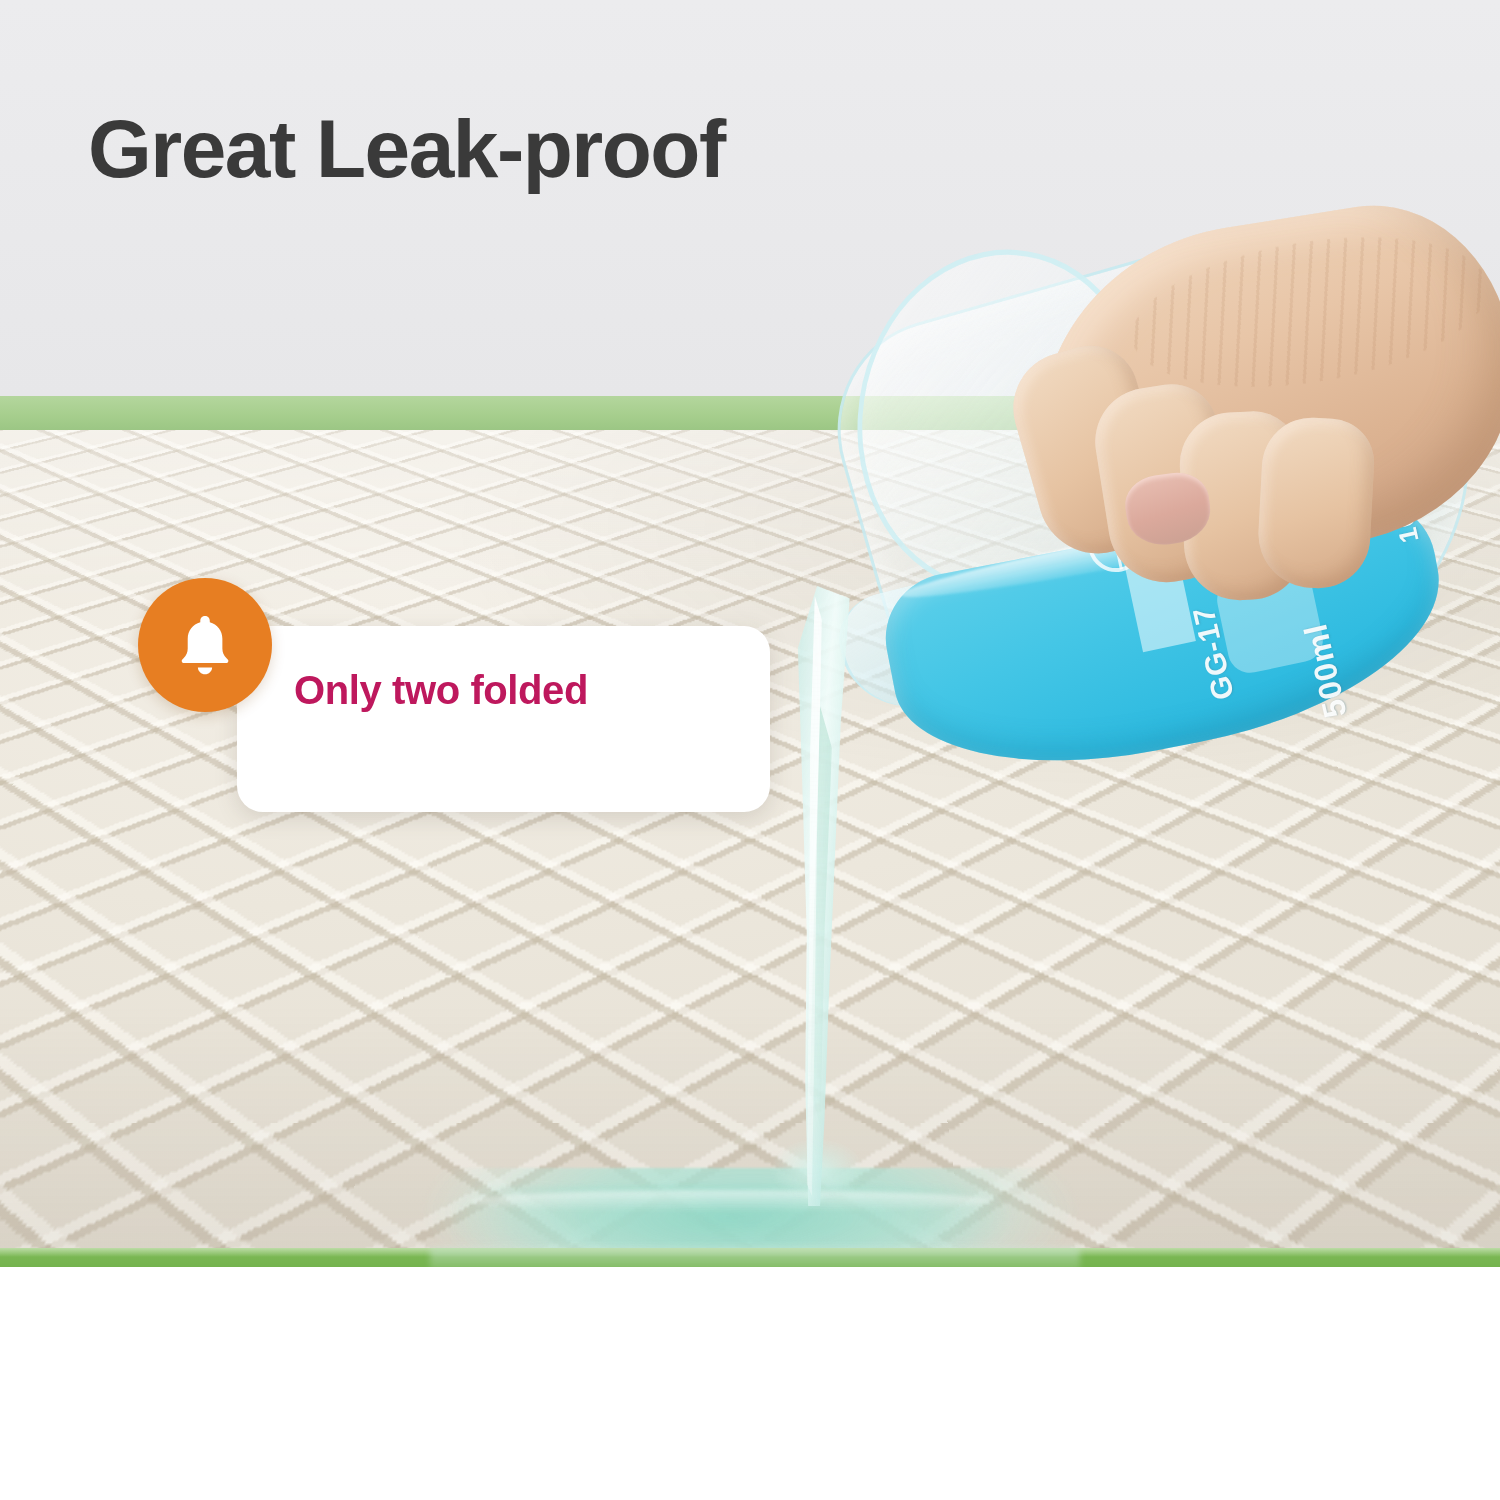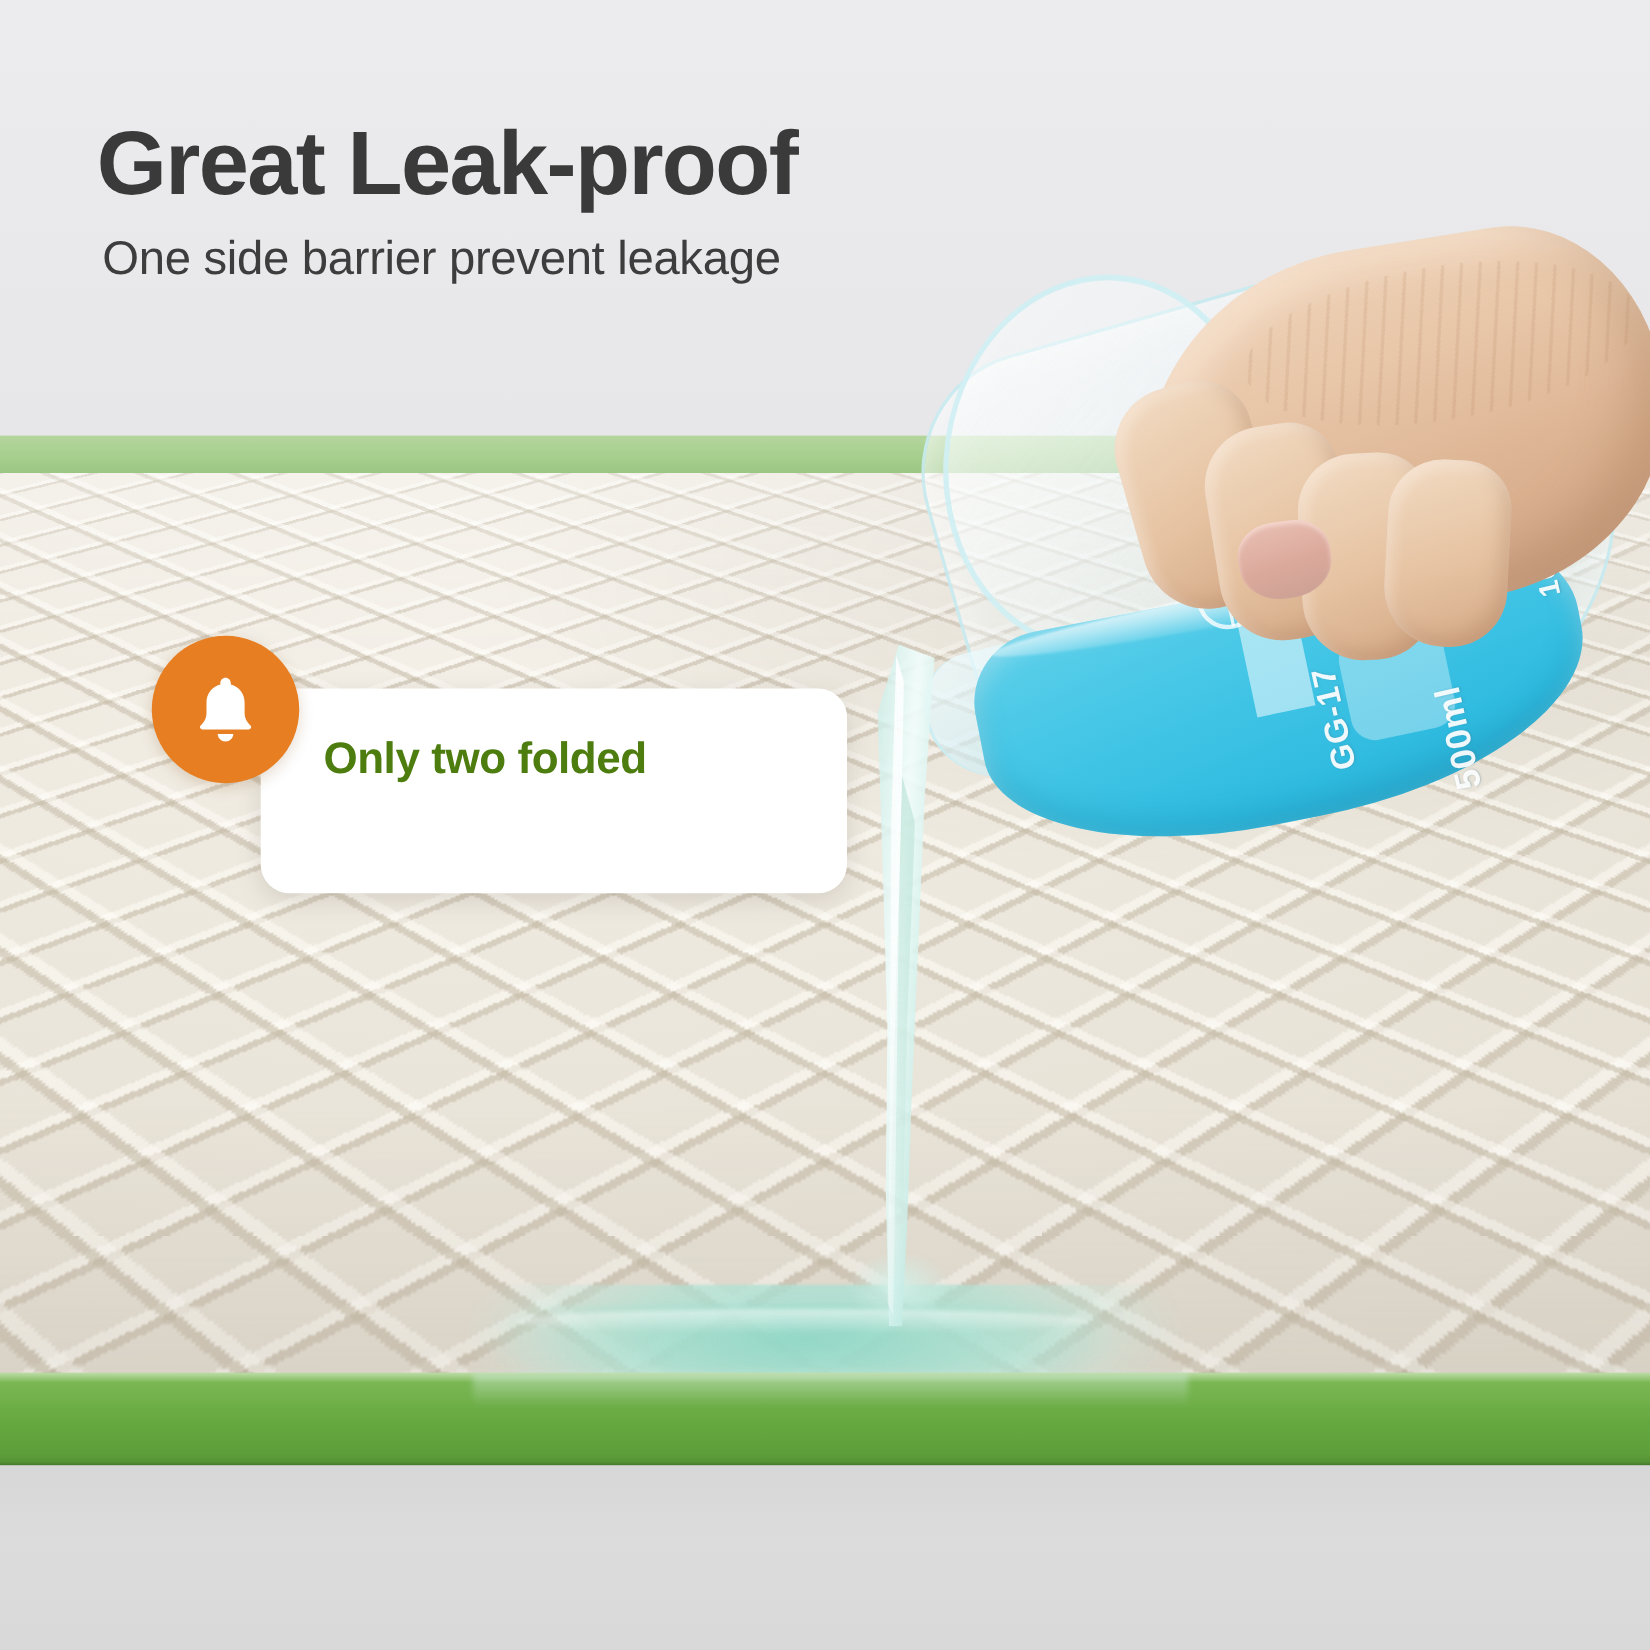--- a/index.html
+++ b/index.html
@@ -1,21 +1,21 @@
 <!DOCTYPE html>
 <html><head>
 <meta charset="utf-8">
 <title>Great Leak-proof</title>
 <style>
   * { margin:0; padding:0; box-sizing:border-box; }
   html,body{ background:#fff; }
 
   .stage{
     position:relative;
-    width:1500px; height:1500px;
+    width:1500px; height:1267px;
     overflow:hidden;
     font-family:"Liberation Sans","DejaVu Sans",sans-serif;
     background:#e9e9ea;
   }
 
   
   .header{
     position:absolute; left:0; top:0; width:1500px; height:396px;
     background:linear-gradient(180deg,#ececee 0%,#e7e7e9 100%);
   }
@@ -117,21 +117,21 @@
 
   
   .callout-card{
     position:absolute; left:237px; top:626px; width:533px; height:186px;
     background:#fff; border-radius:26px;
     box-shadow:0 6px 22px rgba(90,80,65,.17);
   }
   .callout-text{
     position:absolute; left:294px; top:664px; width:470px;
     font-size:40px; font-weight:bold; line-height:1.30;
-    color:#4d7c0f; letter-spacing:-0.4px;
+    color:#be185d; letter-spacing:-0.4px;
   }
   .callout-text .l2{ display:block; }
   .bell-badge{
     position:absolute; left:138px; top:578px; width:134px; height:134px;
     border-radius:50%; background:#e77e22;
     display:flex; align-items:center; justify-content:center;
     box-shadow:0 4px 14px rgba(120,70,15,.20);
   }
   .bell-badge svg{ width:68px; height:68px; display:block; }
 
@@ -286,21 +286,20 @@
     filter:blur(1.6px);
   }
 </style>
 </head>
 <body>
 
 <div class="stage">
 
   <div class="header">
     <div class="headline">Great Leak-proof</div>
-    <div class="subhead">One side barrier prevent leakage</div>
   </div>
 
   <div class="band-top"></div>
 
   <div class="mat">
     <div class="quilt"></div>
     <div class="mat-shade"></div>
   </div>
 
   <div class="puddle"></div>

